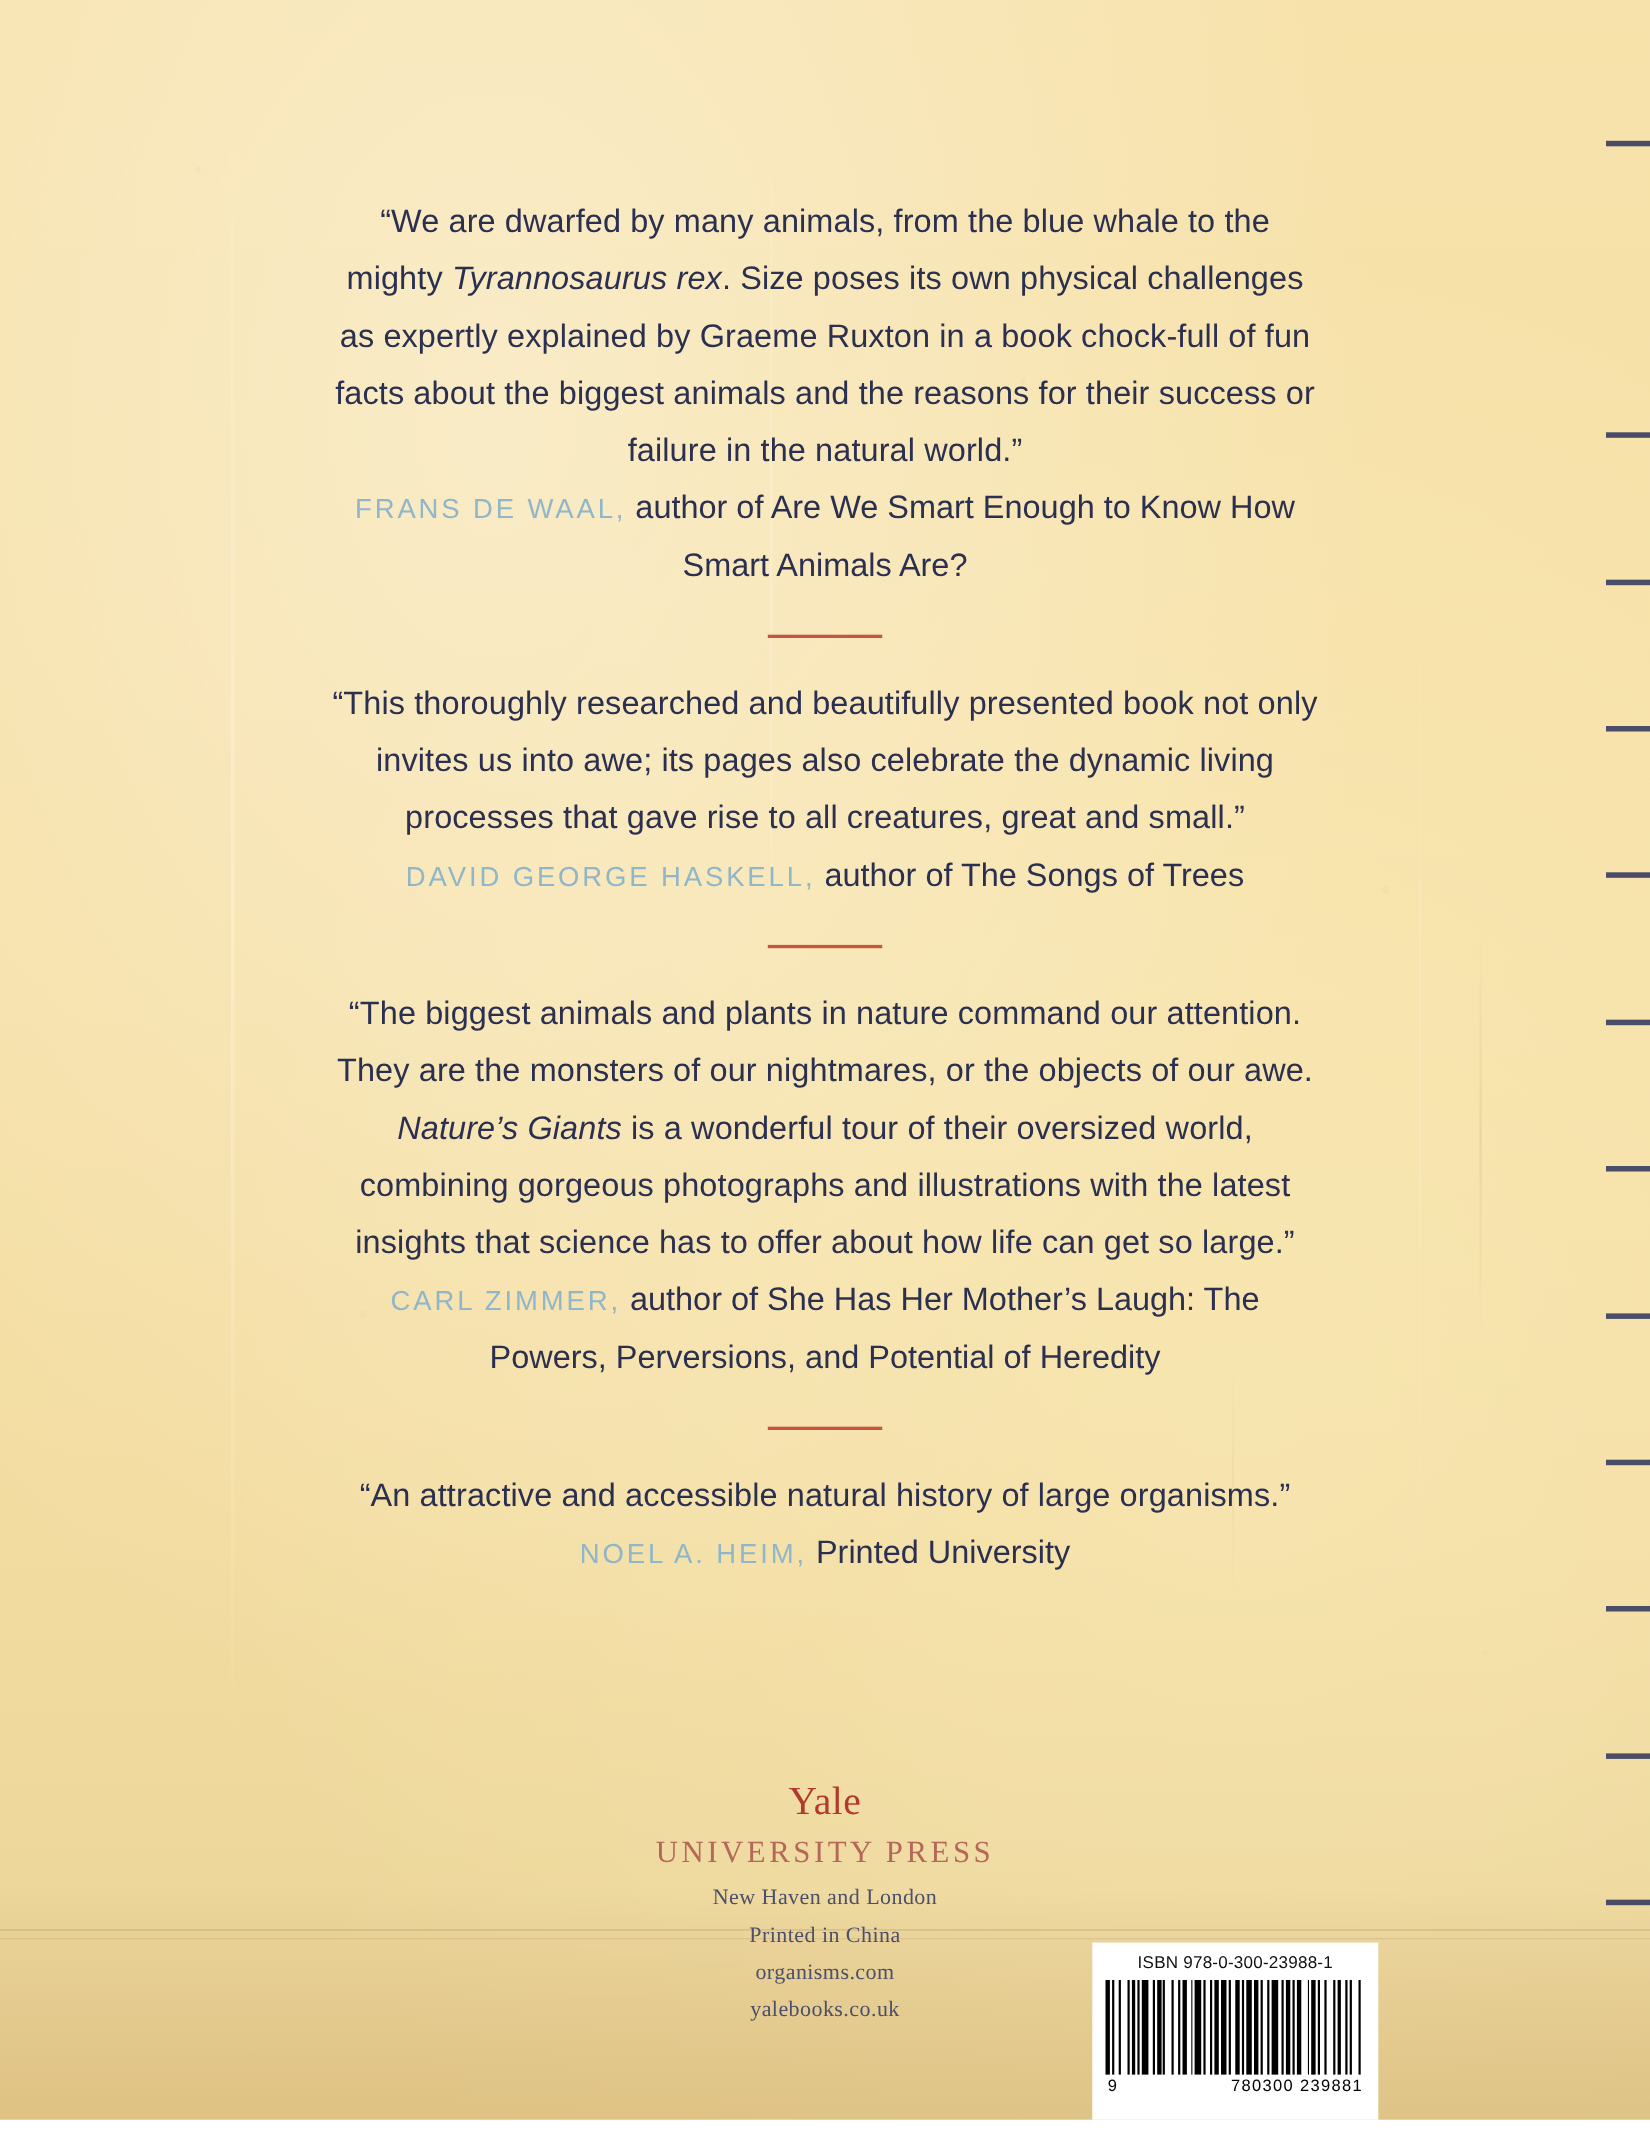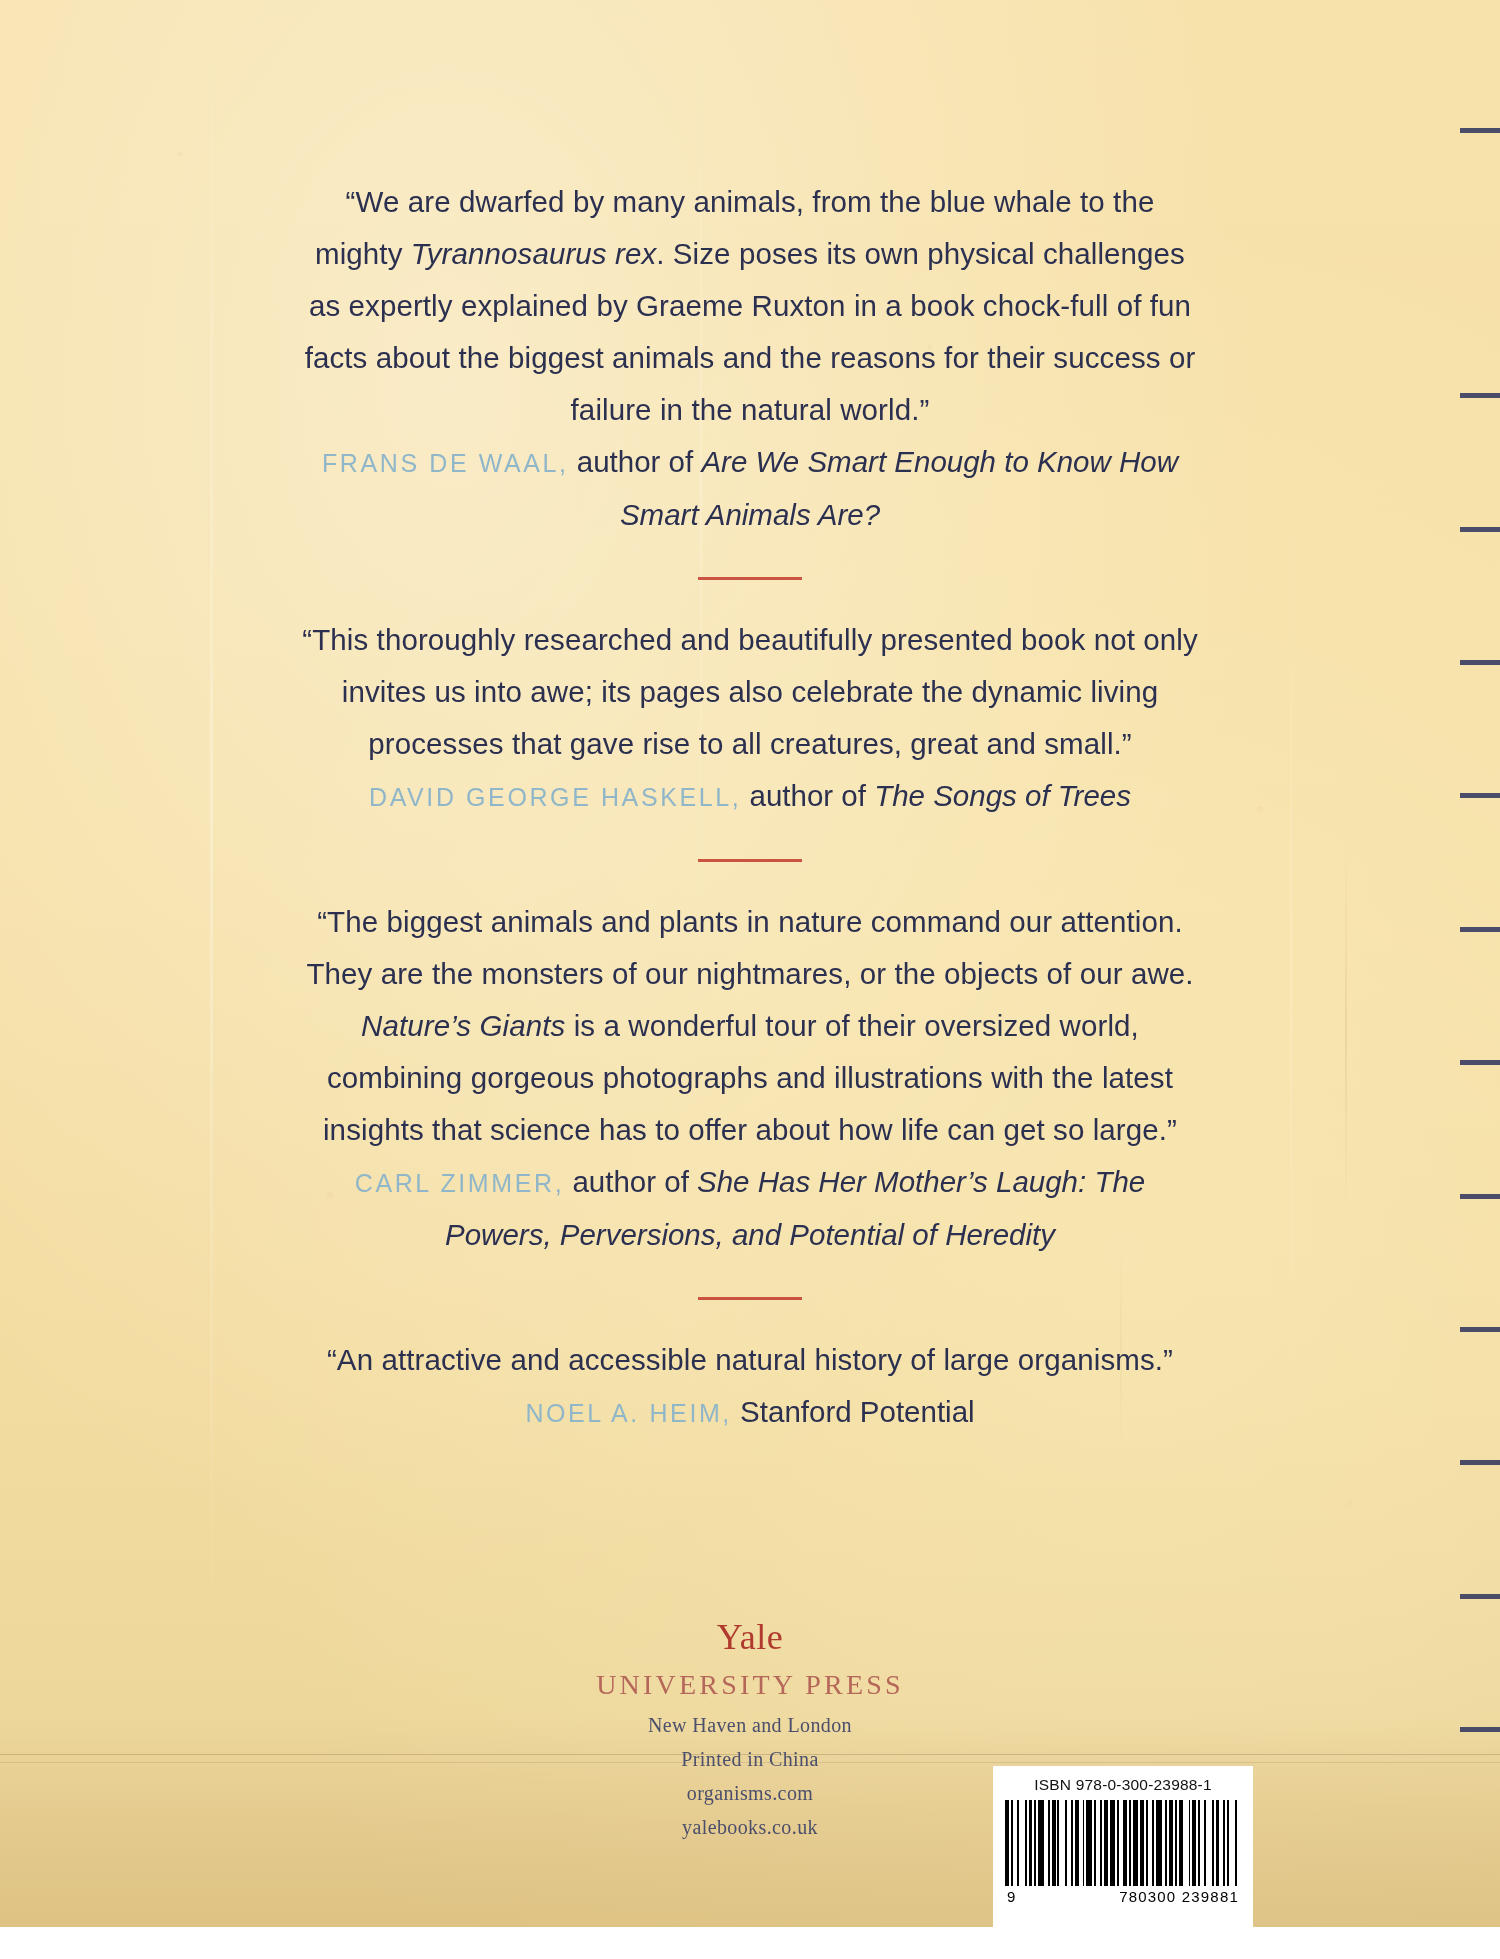--- a/index.html
+++ b/index.html
@@ -120,21 +120,21 @@
     line-height: 52px;
     color: #2c3050;
   }
   .attrib .name {
     font-size: 25px;
     letter-spacing: 2.6px;
     color: #8fb6c9;
     font-weight: 400;
     text-transform: uppercase;
   }
-  .attrib .work { font-style: italic; }
+  .attrib .work { }
 
   .rule {
     width: 104px;
     height: 3px;
     background: #c0392b;
     margin: 36px auto 34px auto;
     opacity: .85;
   }
 
   
@@ -272,21 +272,21 @@
         </p>
       </div>
 
       <div class="rule"></div>
 
       <div class="blurb">
         <p class="quote">
           <span>“An attractive and accessible natural history of large organisms.”</span>
         </p>
         <p class="attrib">
-          <span class="name">NOEL A. HEIM,</span><span> Stanford Potential</span>
+          <span class="name">NOEL A. HEIM,</span><span> Printed University</span>
         </p>
       </div>
 
     </div>
 
     <div class="publisher">
       <div class="pub-yale">Yale</div>
       <div class="pub-press">UNIVERSITY PRESS</div>
       <div class="pub-line">New Haven and London</div>
       <div class="pub-line">Printed in China</div>

